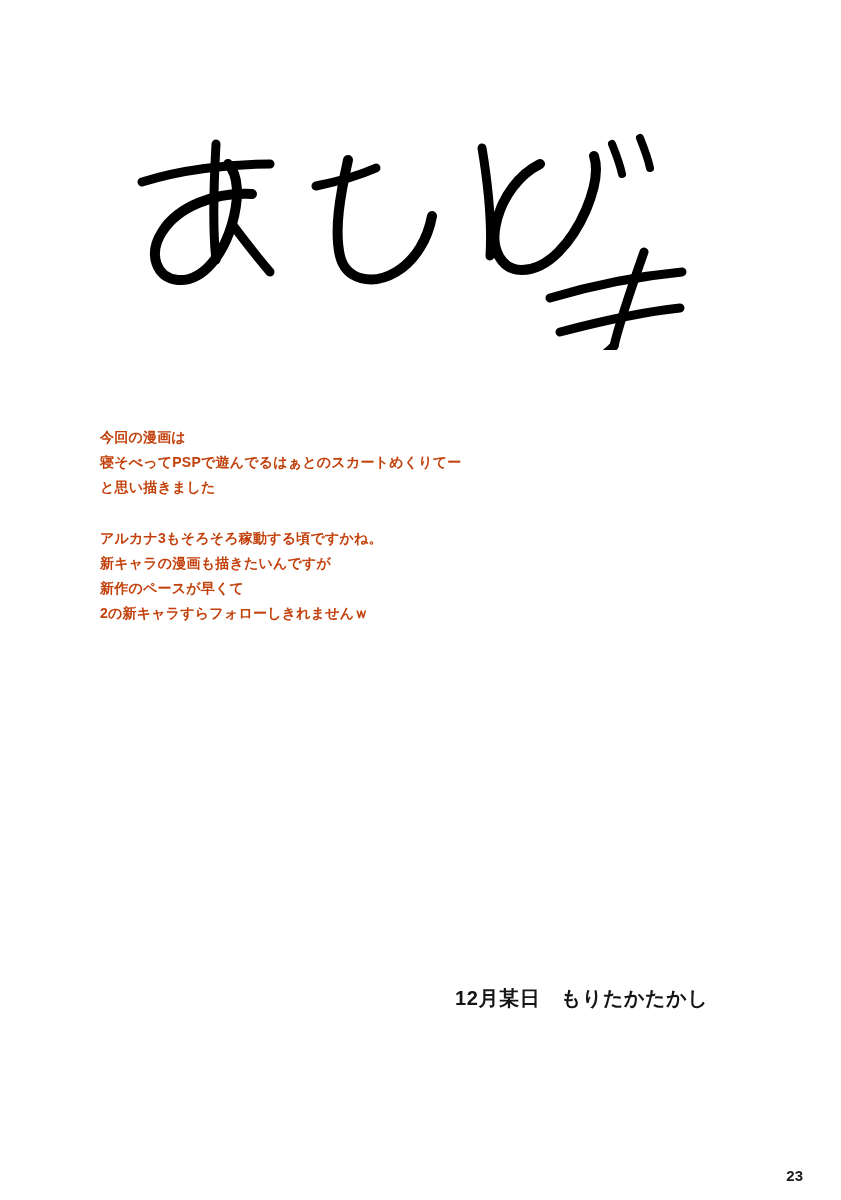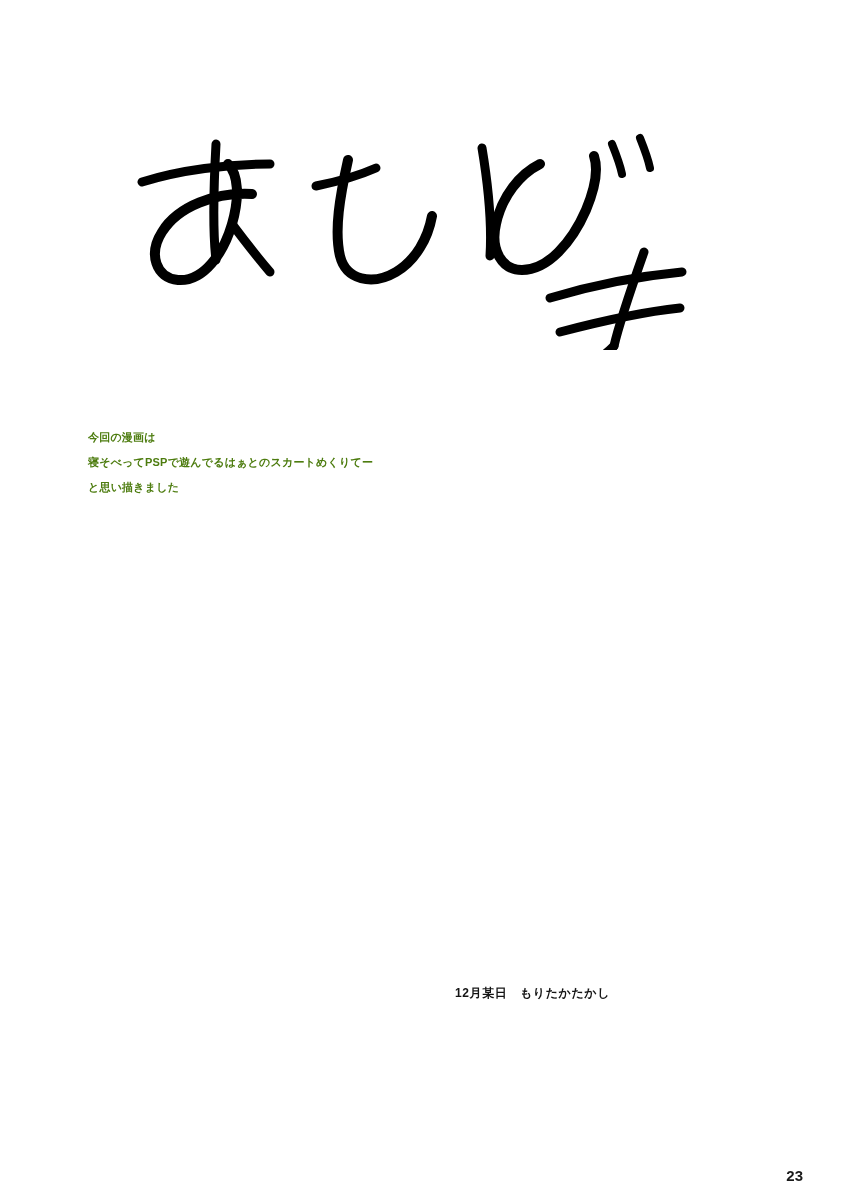--- a/index.html
+++ b/index.html
@@ -45,38 +45,38 @@
   }
 
   
   .body-copy {
     position: absolute;
     left: 84px;
     top: 425px;
     width: 680px;
   }
   .para {
-    margin: 0 0 26px 4px;
-    font-size: 11px;
+    margin: 0 0 26px 16px;
+    font-size: 14px;
     line-height: 25px;
     letter-spacing: 0.2px;
     font-weight: 600;
-    color: #4d7c0f;
+    color: #c2410c;
     white-space: pre-wrap;
   }
   .para:last-child {
     margin-bottom: 0;
   }
 
   
   .signature {
     position: absolute;
     left: 455px;
     top: 985px;
-    font-size: 12px;
+    font-size: 20px;
     font-weight: 600;
     letter-spacing: 0.6px;
     color: #141414;
     white-space: pre;
   }
 
   
   .page-number {
     position: absolute;
     right: 38px;
@@ -114,19 +114,23 @@
         <path d="M494 226 C478 242 462 248 450 242" stroke-width="9"></path>
       </g>
     </svg>
     <span class="heading-text-fallback">あとがき</span>
   </div>
 
   <div class="body-copy">
     <p class="para">今回の漫画は
 寝そべってPSPで遊んでるはぁとのスカートめくりてー
 と思い描きました</p>
+    <p class="para">アルカナ3もそろそろ稼動する頃ですかね。
+新キャラの漫画も描きたいんですが
+新作のペースが早くて
+2の新キャラすらフォローしきれませんｗ</p>
   </div>
 
   <div class="signature">12月某日　もりたかたかし</div>
 
   <div class="page-number">23</div>
 
 </div>
 
 </body></html>

